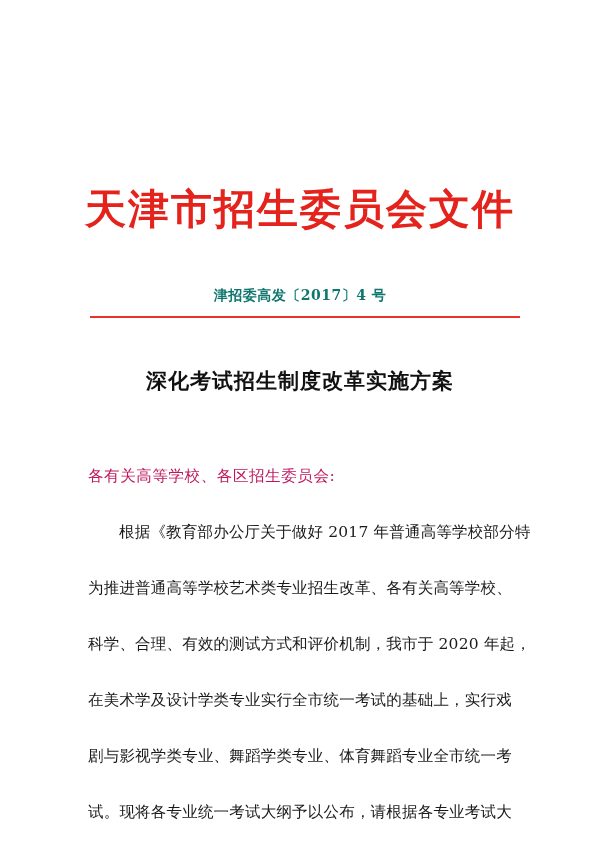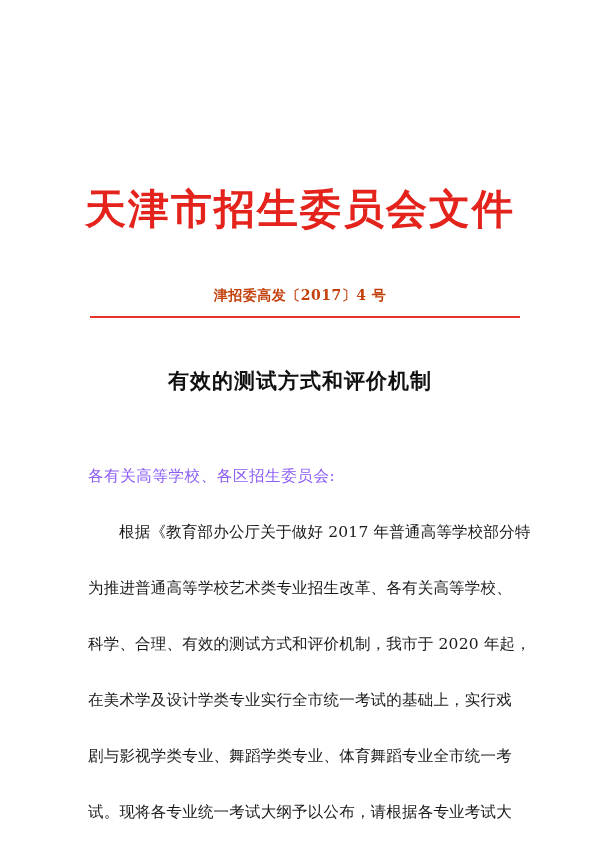--- a/index.html
+++ b/index.html
@@ -47,21 +47,21 @@
     top: 285px;
     left: 0;
     width: 600px;
     text-align: center;
   }
   .doc-number {
     display: inline-block;
     font-family: "DejaVu Serif", "Liberation Serif", serif;
     font-size: 14px;
     font-weight: 700;
-    color: #c2410c;
+    color: #0f766e;
     letter-spacing: 0.5px;
     white-space: nowrap;
   }
 
   
   .red-rule {
     position: absolute;
     top: 316px;
     left: 90px;
     width: 430px;
@@ -91,21 +91,21 @@
   .body-block {
     position: absolute;
     top: 462px;
     left: 88px;
     width: 436px;
   }
   .salutation {
     font-family: "DejaVu Serif", "Liberation Serif", serif;
     font-size: 15.5px;
     line-height: 28px;
-    color: #8b5cf6;
+    color: #be185d;
     letter-spacing: 0.6px;
     white-space: nowrap;
   }
   .body-line {
     font-family: "DejaVu Serif", "Liberation Serif", serif;
     font-size: 15.5px;
     line-height: 28px;
     color: #1a1a1a;
     letter-spacing: 0.2px;
     white-space: nowrap;
@@ -124,21 +124,21 @@
     <div class="masthead-title">天津市招生委员会文件</div>
   </div>
 
   <div class="doc-number-row">
     <div class="doc-number">津招委高发〔2017〕4 号</div>
   </div>
 
   <div class="red-rule"></div>
 
   <div class="subject">
-    <div class="subject-line">有效的测试方式和评价机制</div>
+    <div class="subject-line">深化考试招生制度改革实施方案</div>
   </div>
 
   <div class="body-block">
     <div class="salutation">各有关高等学校、各区招生委员会:</div>
     <div class="body-line indent">根据《教育部办公厅关于做好 2017 年普通高等学校部分特</div>
     <div class="body-line">为推进普通高等学校艺术类专业招生改革、各有关高等学校、</div>
     <div class="body-line">科学、合理、有效的测试方式和评价机制，我市于 2020 年起，</div>
     <div class="body-line">在美术学及设计学类专业实行全市统一考试的基础上，实行戏</div>
     <div class="body-line">剧与影视学类专业、舞蹈学类专业、体育舞蹈专业全市统一考</div>
     <div class="body-line">试。现将各专业统一考试大纲予以公布，请根据各专业考试大</div>

